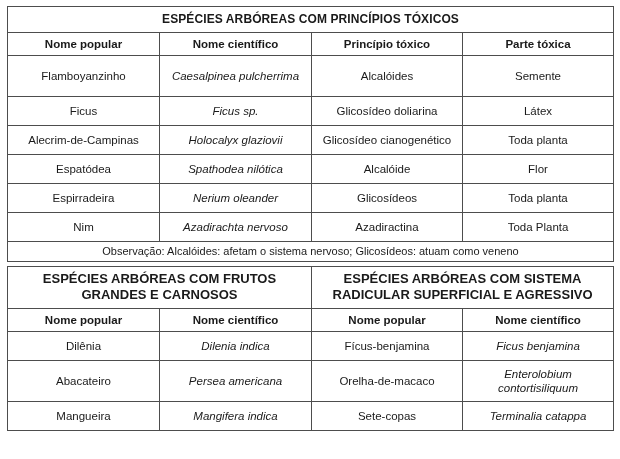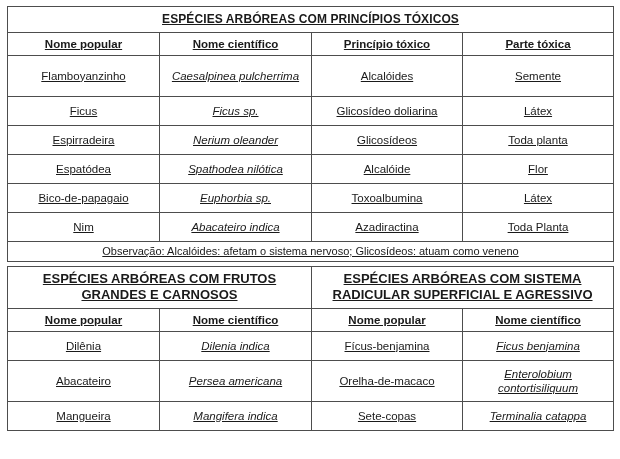--- a/index.html
+++ b/index.html
@@ -12,21 +12,20 @@
     height: 459px;
     font-family: "Liberation Sans", sans-serif;
     font-size: 11.5px;
     color: #1a1a1a;
   }
   .sheet {
     width: 620px;
     height: 409px;
     box-sizing: border-box;
     padding: 6px 7px 7px 7px;
-    text-decoration: underline;
   }
   table {
     border-collapse: collapse;
     width: 606px;
     table-layout: fixed;
   }
   td, th {
     border: 1px solid #4d4d4d;
     padding: 3px 4px;
     text-align: center;
@@ -100,40 +99,40 @@
         <td class="tall">Alcalóides</td>
         <td class="tall">Semente</td>
       </tr>
       <tr>
         <td class="row-cell">Ficus</td>
         <td class="row-cell italic">Ficus sp.</td>
         <td class="row-cell">Glicosídeo doliarina</td>
         <td class="row-cell">Látex</td>
       </tr>
       <tr>
-        <td class="row-cell">Espirradeira</td>
-        <td class="row-cell italic">Nerium oleander</td>
-        <td class="row-cell">Glicosídeos</td>
+        <td class="row-cell">Alecrim-de-Campinas</td>
+        <td class="row-cell italic">Holocalyx glaziovii</td>
+        <td class="row-cell">Glicosídeo cianogenético</td>
         <td class="row-cell">Toda planta</td>
       </tr>
       <tr>
         <td class="row-cell">Espatódea</td>
         <td class="row-cell italic">Spathodea nilótica</td>
         <td class="row-cell">Alcalóide</td>
         <td class="row-cell">Flor</td>
       </tr>
       <tr>
-        <td class="row-cell">Bico-de-papagaio</td>
-        <td class="row-cell italic">Euphorbia sp.</td>
-        <td class="row-cell">Toxoalbumina</td>
-        <td class="row-cell">Látex</td>
+        <td class="row-cell">Espirradeira</td>
+        <td class="row-cell italic">Nerium oleander</td>
+        <td class="row-cell">Glicosídeos</td>
+        <td class="row-cell">Toda planta</td>
       </tr>
       <tr>
         <td class="row-cell">Nim</td>
-        <td class="row-cell italic">Abacateiro indica</td>
+        <td class="row-cell italic">Azadirachta nervoso</td>
         <td class="row-cell">Azadiractina</td>
         <td class="row-cell">Toda Planta</td>
       </tr>
       <tr>
         <td class="obs-cell" colspan="4">Observação: Alcalóides: afetam o sistema nervoso; Glicosídeos: atuam como veneno</td>
       </tr>
     </tbody>
   </table>
 
   <div class="spacer"></div>

